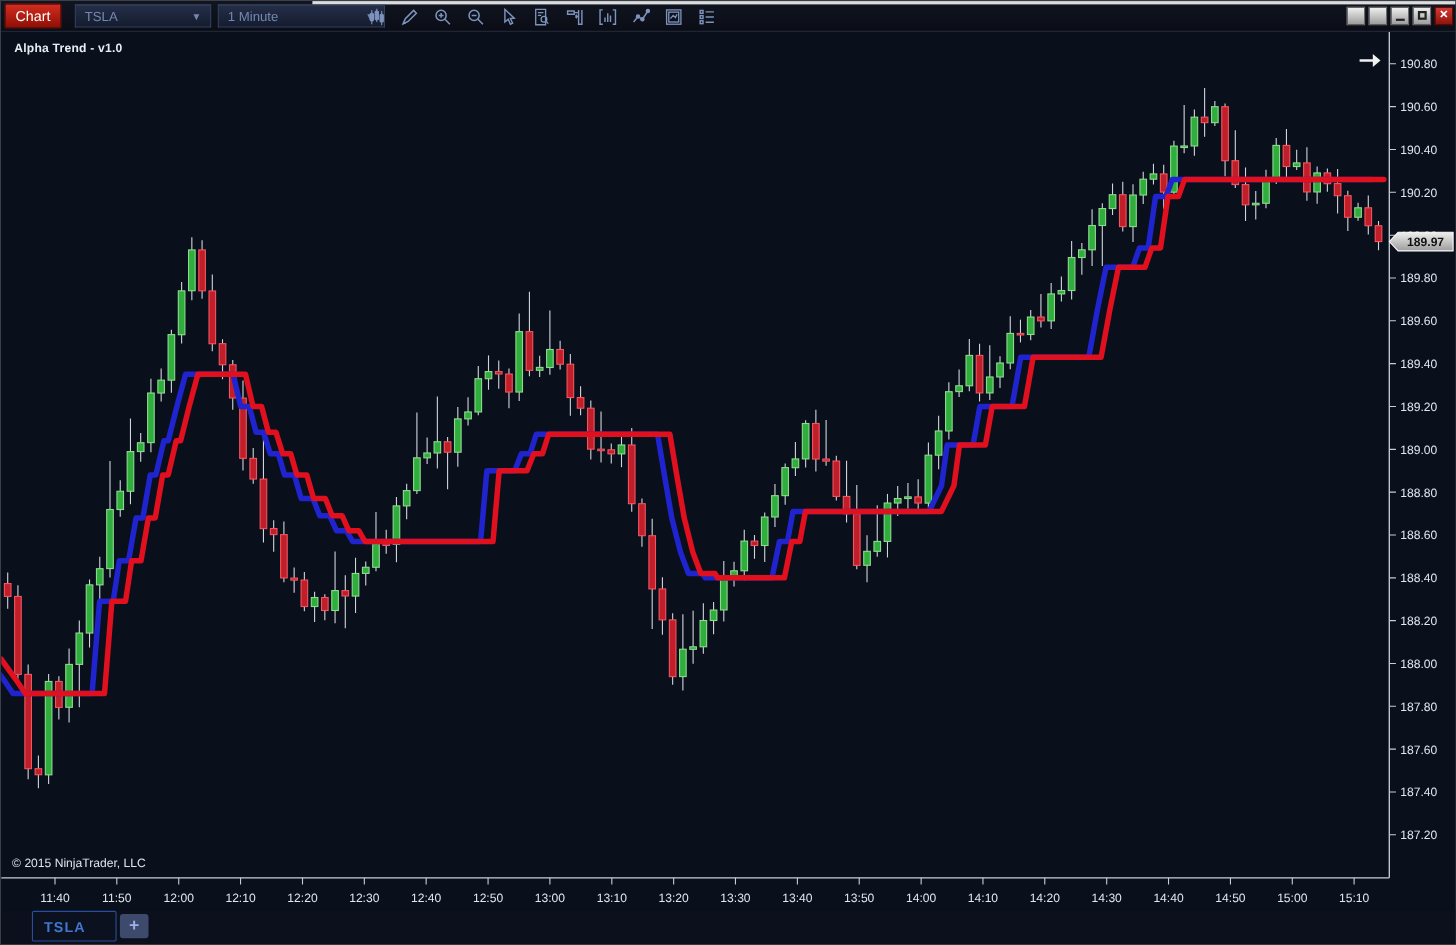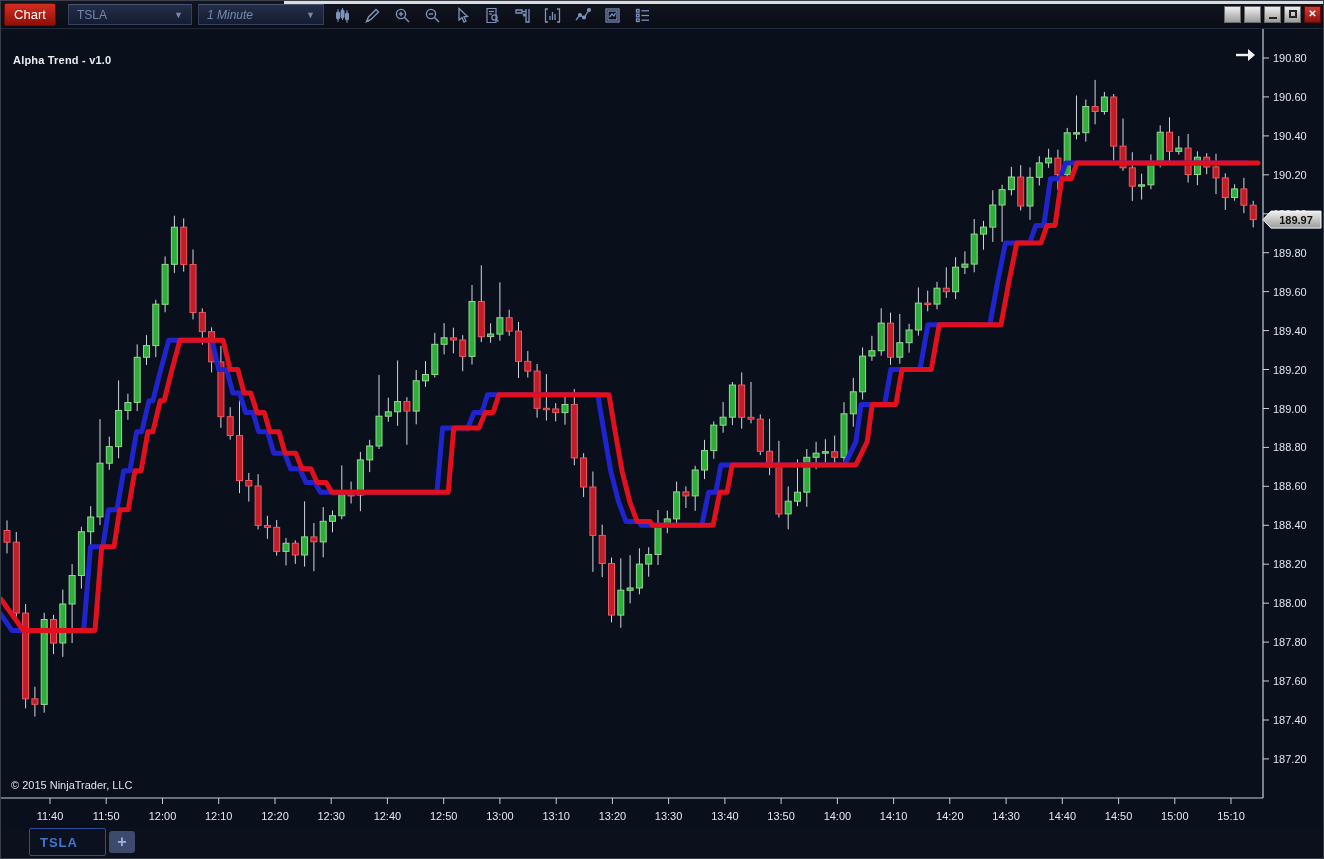--- a/index.html
+++ b/index.html
@@ -5,34 +5,34 @@
   html,body{margin:0;padding:0;background:#05070d;}
   *{box-sizing:border-box;font-family:"Liberation Sans",sans-serif;}
   #window{position:relative;width:1324px;height:859px;background:#0a0f1c;overflow:hidden;border:1px solid #3a3f4a;}
 
   
   #titlebar{position:absolute;left:0;top:0;width:1324px;height:28px;background:linear-gradient(#11151f,#0a0d16);border-bottom:1px solid #222938;}
   #top-strip{position:absolute;left:283px;top:0;right:0;height:3px;background:#dcdcdc;}
   #chart-tab{position:absolute;left:3px;top:2px;width:52px;height:23px;background:linear-gradient(#d22d20,#8f0f06);border:1px solid #6d0c05;border-radius:2px;color:#fff;font-size:13px;display:flex;align-items:center;justify-content:center;}
   .combo{position:absolute;top:3px;height:21px;background:linear-gradient(#242e48,#151c2f);border:1px solid #33405f;border-top-color:#45536f;color:#7388b0;font-size:12px;display:flex;align-items:center;padding:0 8px;}
   #combo-instrument{left:67px;width:124px;}
-  #combo-interval{left:197px;width:126px;font-style:italic;}
+  #combo-interval{left:197px;width:152px;}
   .combo .chev{margin-left:auto;font-size:9px;color:#7388b0;}
   #toolbar-icons{position:absolute;left:332px;top:3px;height:22px;display:flex;align-items:center;gap:11px;color:#7d93bd;}
   .tbi{width:19px;height:19px;display:flex;align-items:center;justify-content:center;}
   .tbi svg{display:block;}
   #win-buttons{position:absolute;right:4px;top:5px;display:flex;gap:3px;}
   .wbtn{width:17px;height:17px;border:1px solid #6b6b6b;background:linear-gradient(#efefef,#9c9c9c);font-size:10px;line-height:14px;text-align:center;color:#222;font-weight:bold;}
   .wbtn.close{background:linear-gradient(#d23b36,#8e120c);border-color:#5e0c08;color:#fff;}
   .wbtn .mini{display:block;margin:10px auto 0;width:8px;height:2px;background:#222;}
   .wbtn .maxi{display:block;margin:3px auto 0;width:8px;height:8px;border:2px solid #222;}
 
   
   #chart-wrap{position:absolute;left:0;top:28px;width:1324px;height:831px;}
-  #indicator-label{position:absolute;left:12px;top:9px;color:#e9edf3;font-size:11px;font-weight:bold;letter-spacing:.2px;margin-top:16px;}
+  #indicator-label{position:absolute;left:12px;top:9px;color:#e9edf3;font-size:11px;font-weight:bold;letter-spacing:.2px;}
   #copyright{position:absolute;left:10px;top:750px;color:#dfe4ec;font-size:11px;}
   #goto-arrow{position:absolute;left:1233px;top:16px;width:24px;height:20px;color:#f2f2f2;}
 
   
   #tabstrip{position:absolute;left:0;bottom:0;width:1324px;height:31px;background:#0b101c;}
   #tsla-tab{position:absolute;left:28px;top:1px;width:77px;height:28px;border:1px solid #2b4e9b;border-radius:2px;background:#0b111f;color:#4076d0;font-size:13px;font-weight:bold;letter-spacing:1px;display:flex;align-items:center;padding-left:10px;}
   #tab-add{position:absolute;left:108px;top:4px;width:26px;height:22px;background:#3d4a6b;border-radius:3px;color:#9db2e8;font-size:16px;font-weight:bold;display:flex;align-items:center;justify-content:center;}
 </style>
 </head>
 <body>

